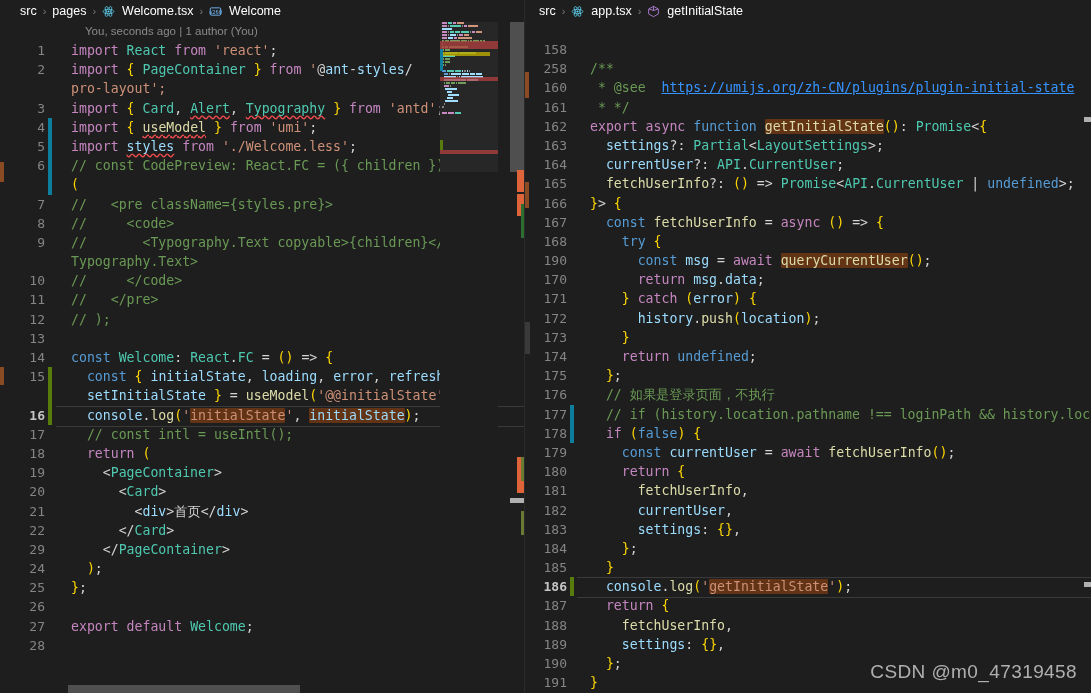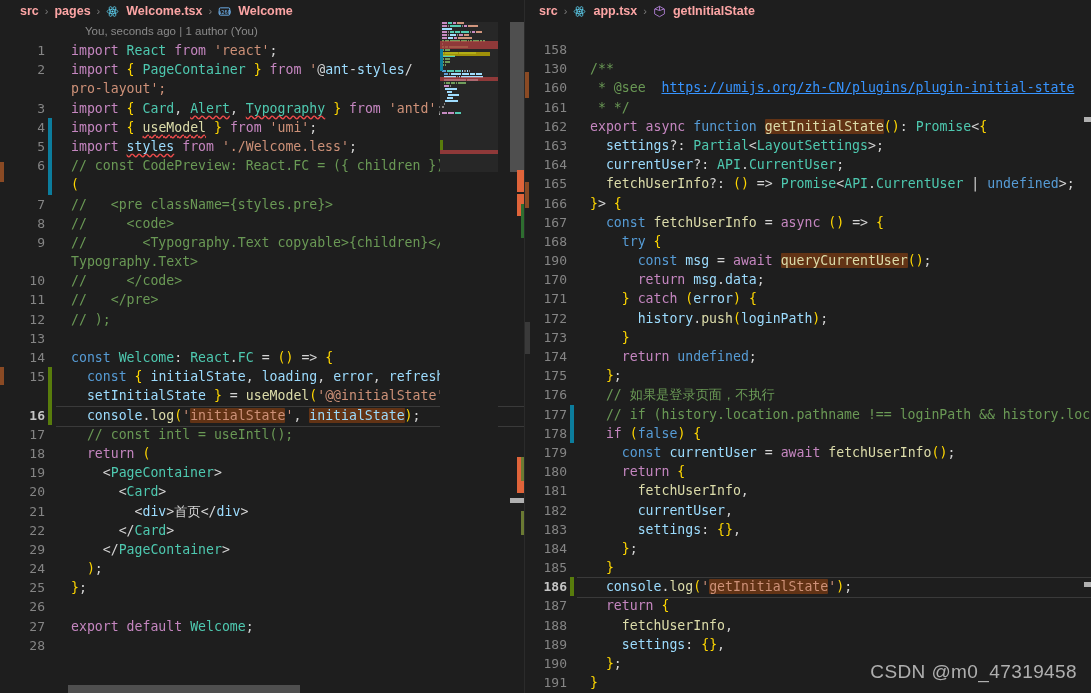--- a/index.html
+++ b/index.html
@@ -20,21 +20,21 @@
   .breadcrumb {
     height: 22px; display: flex; align-items: center;
     padding-left: 20px; gap: 4px;
     font-family: "Liberation Sans", sans-serif;
     font-size: 12.5px; color: #a9a9a9;
     background: #1e1e1e;
     white-space: nowrap;
   }
   .pane-right .breadcrumb { padding-left: 14px; }
   .bc-sep { color: #7a7a7a; font-size: 11px; padding: 0 2px; }
-  .bc-item { color: #fca5a5; font-weight: bold; }
+  .bc-item { color: #ffffff; }
   .bc-icon { display: inline-flex; align-items: center; margin-right: 3px; vertical-align: middle; }
 
   
   .editor {
     position: absolute; top: 22px; left: 0; right: 0; bottom: 0;
     font-size: 13.2px; line-height: 19.2px;
     font-family: "DejaVu Sans Mono", monospace;
   }
   .codelens {
     height: 19px; color: #8a8a8a; font-family: "Liberation Sans", sans-serif;
@@ -535,21 +535,21 @@
     </div>
 
     <div class="editor" style="top:40px;">
       <div class="lines" id="right-lines">
           <div class="row">
             <div class="ln">158</div>
             <div class="gutter-mark gm-none"></div>
             <div class="code"></div>
           </div>
           <div class="row">
-            <div class="ln">130</div>
+            <div class="ln">258</div>
             <div class="gutter-mark gm-none"></div>
             <div class="code"><span class="t-com">/**</span></div>
           </div>
           <div class="row">
             <div class="ln">160</div>
             <div class="gutter-mark gm-none"></div>
             <div class="code"><span class="t-com"> * @see  </span><span class="t-link">https://umijs.org/zh-CN/plugins/plugin-initial-state</span><span class="t-com"></span></div>
           </div>
           <div class="row">
             <div class="ln">161</div>
@@ -602,21 +602,21 @@
             <div class="code">      <span class="t-kw">return</span> <span class="t-id">msg</span><span class="t-punct">.</span><span class="t-id">data</span><span class="t-punct">;</span></div>
           </div>
           <div class="row">
             <div class="ln">171</div>
             <div class="gutter-mark gm-none"></div>
             <div class="code">    <span class="t-br1">}</span> <span class="t-kw">catch</span> <span class="t-br1">(</span><span class="t-id">error</span><span class="t-br1">)</span> <span class="t-br1">{</span></div>
           </div>
           <div class="row">
             <div class="ln">172</div>
             <div class="gutter-mark gm-none"></div>
-            <div class="code">      <span class="t-id">history</span><span class="t-punct">.</span><span class="t-fn">push</span><span class="t-br1">(</span><span class="t-id">loginPath</span><span class="t-br1">)</span><span class="t-punct">;</span></div>
+            <div class="code">      <span class="t-id">history</span><span class="t-punct">.</span><span class="t-fn">push</span><span class="t-br1">(</span><span class="t-id">location</span><span class="t-br1">)</span><span class="t-punct">;</span></div>
           </div>
           <div class="row">
             <div class="ln">173</div>
             <div class="gutter-mark gm-none"></div>
             <div class="code">    <span class="t-br1">}</span></div>
           </div>
           <div class="row">
             <div class="ln">174</div>
             <div class="gutter-mark gm-none"></div>
             <div class="code">    <span class="t-kw">return</span> <span class="t-kw2">undefined</span><span class="t-punct">;</span></div>

